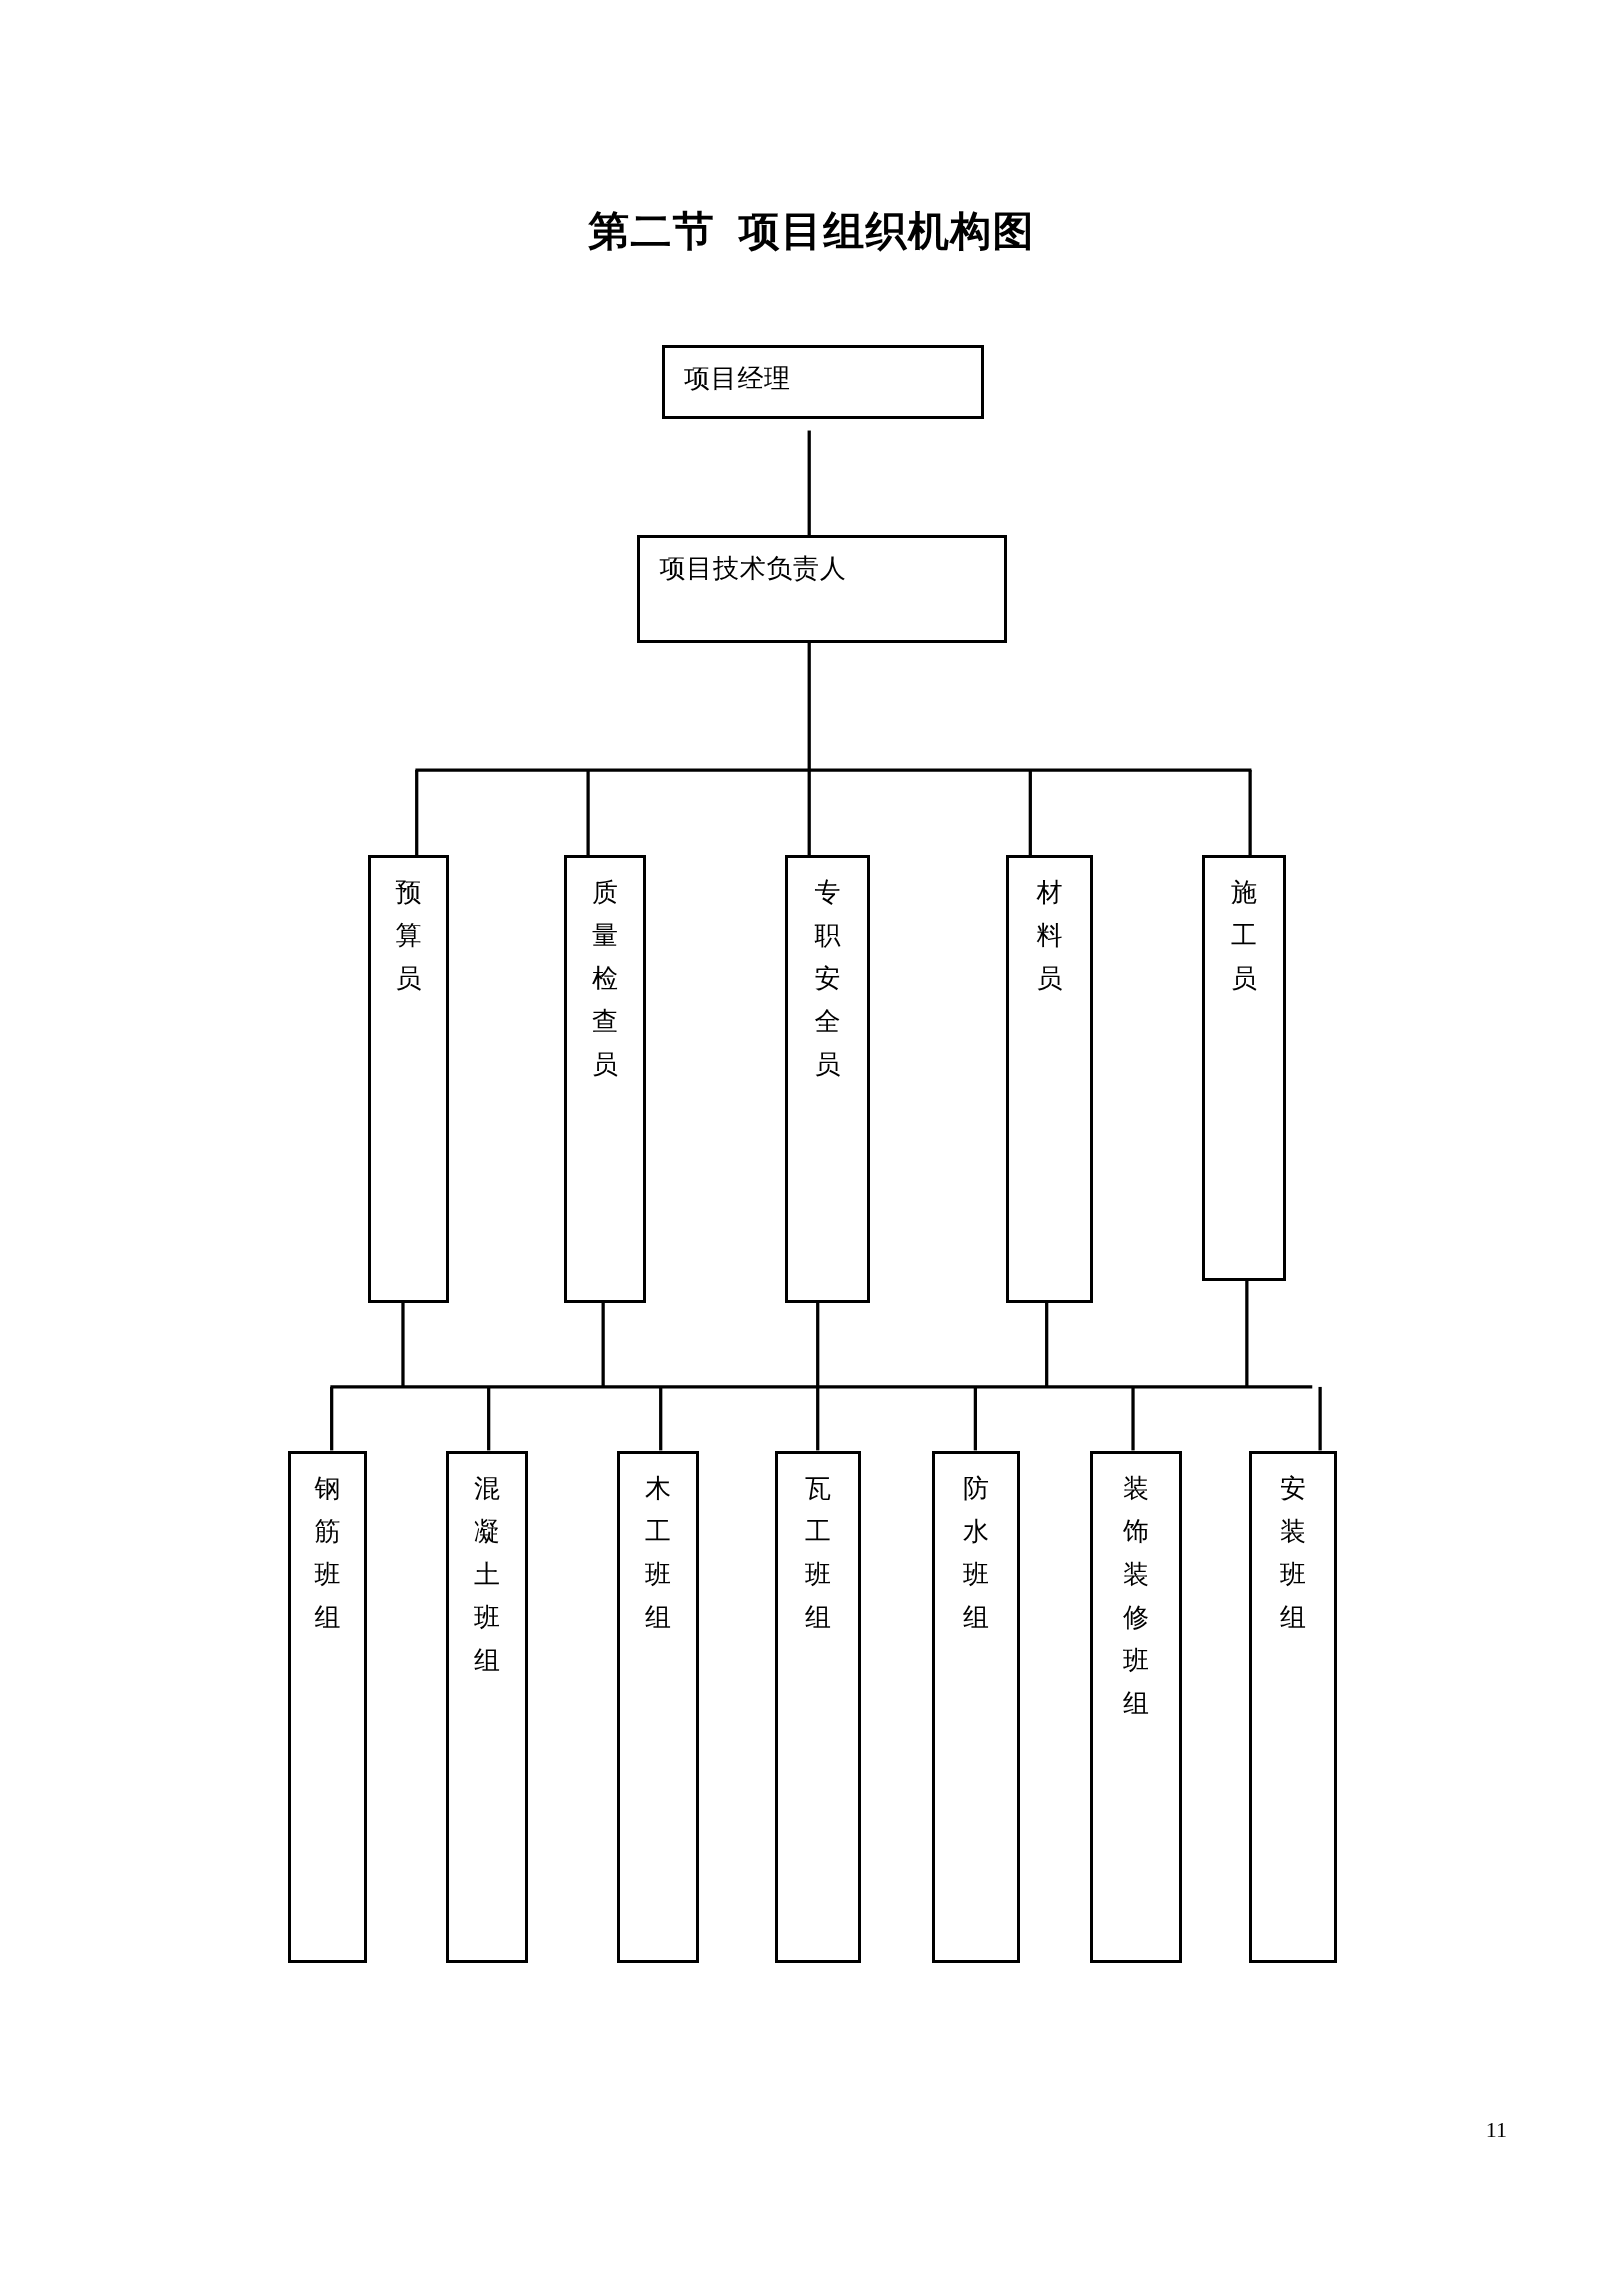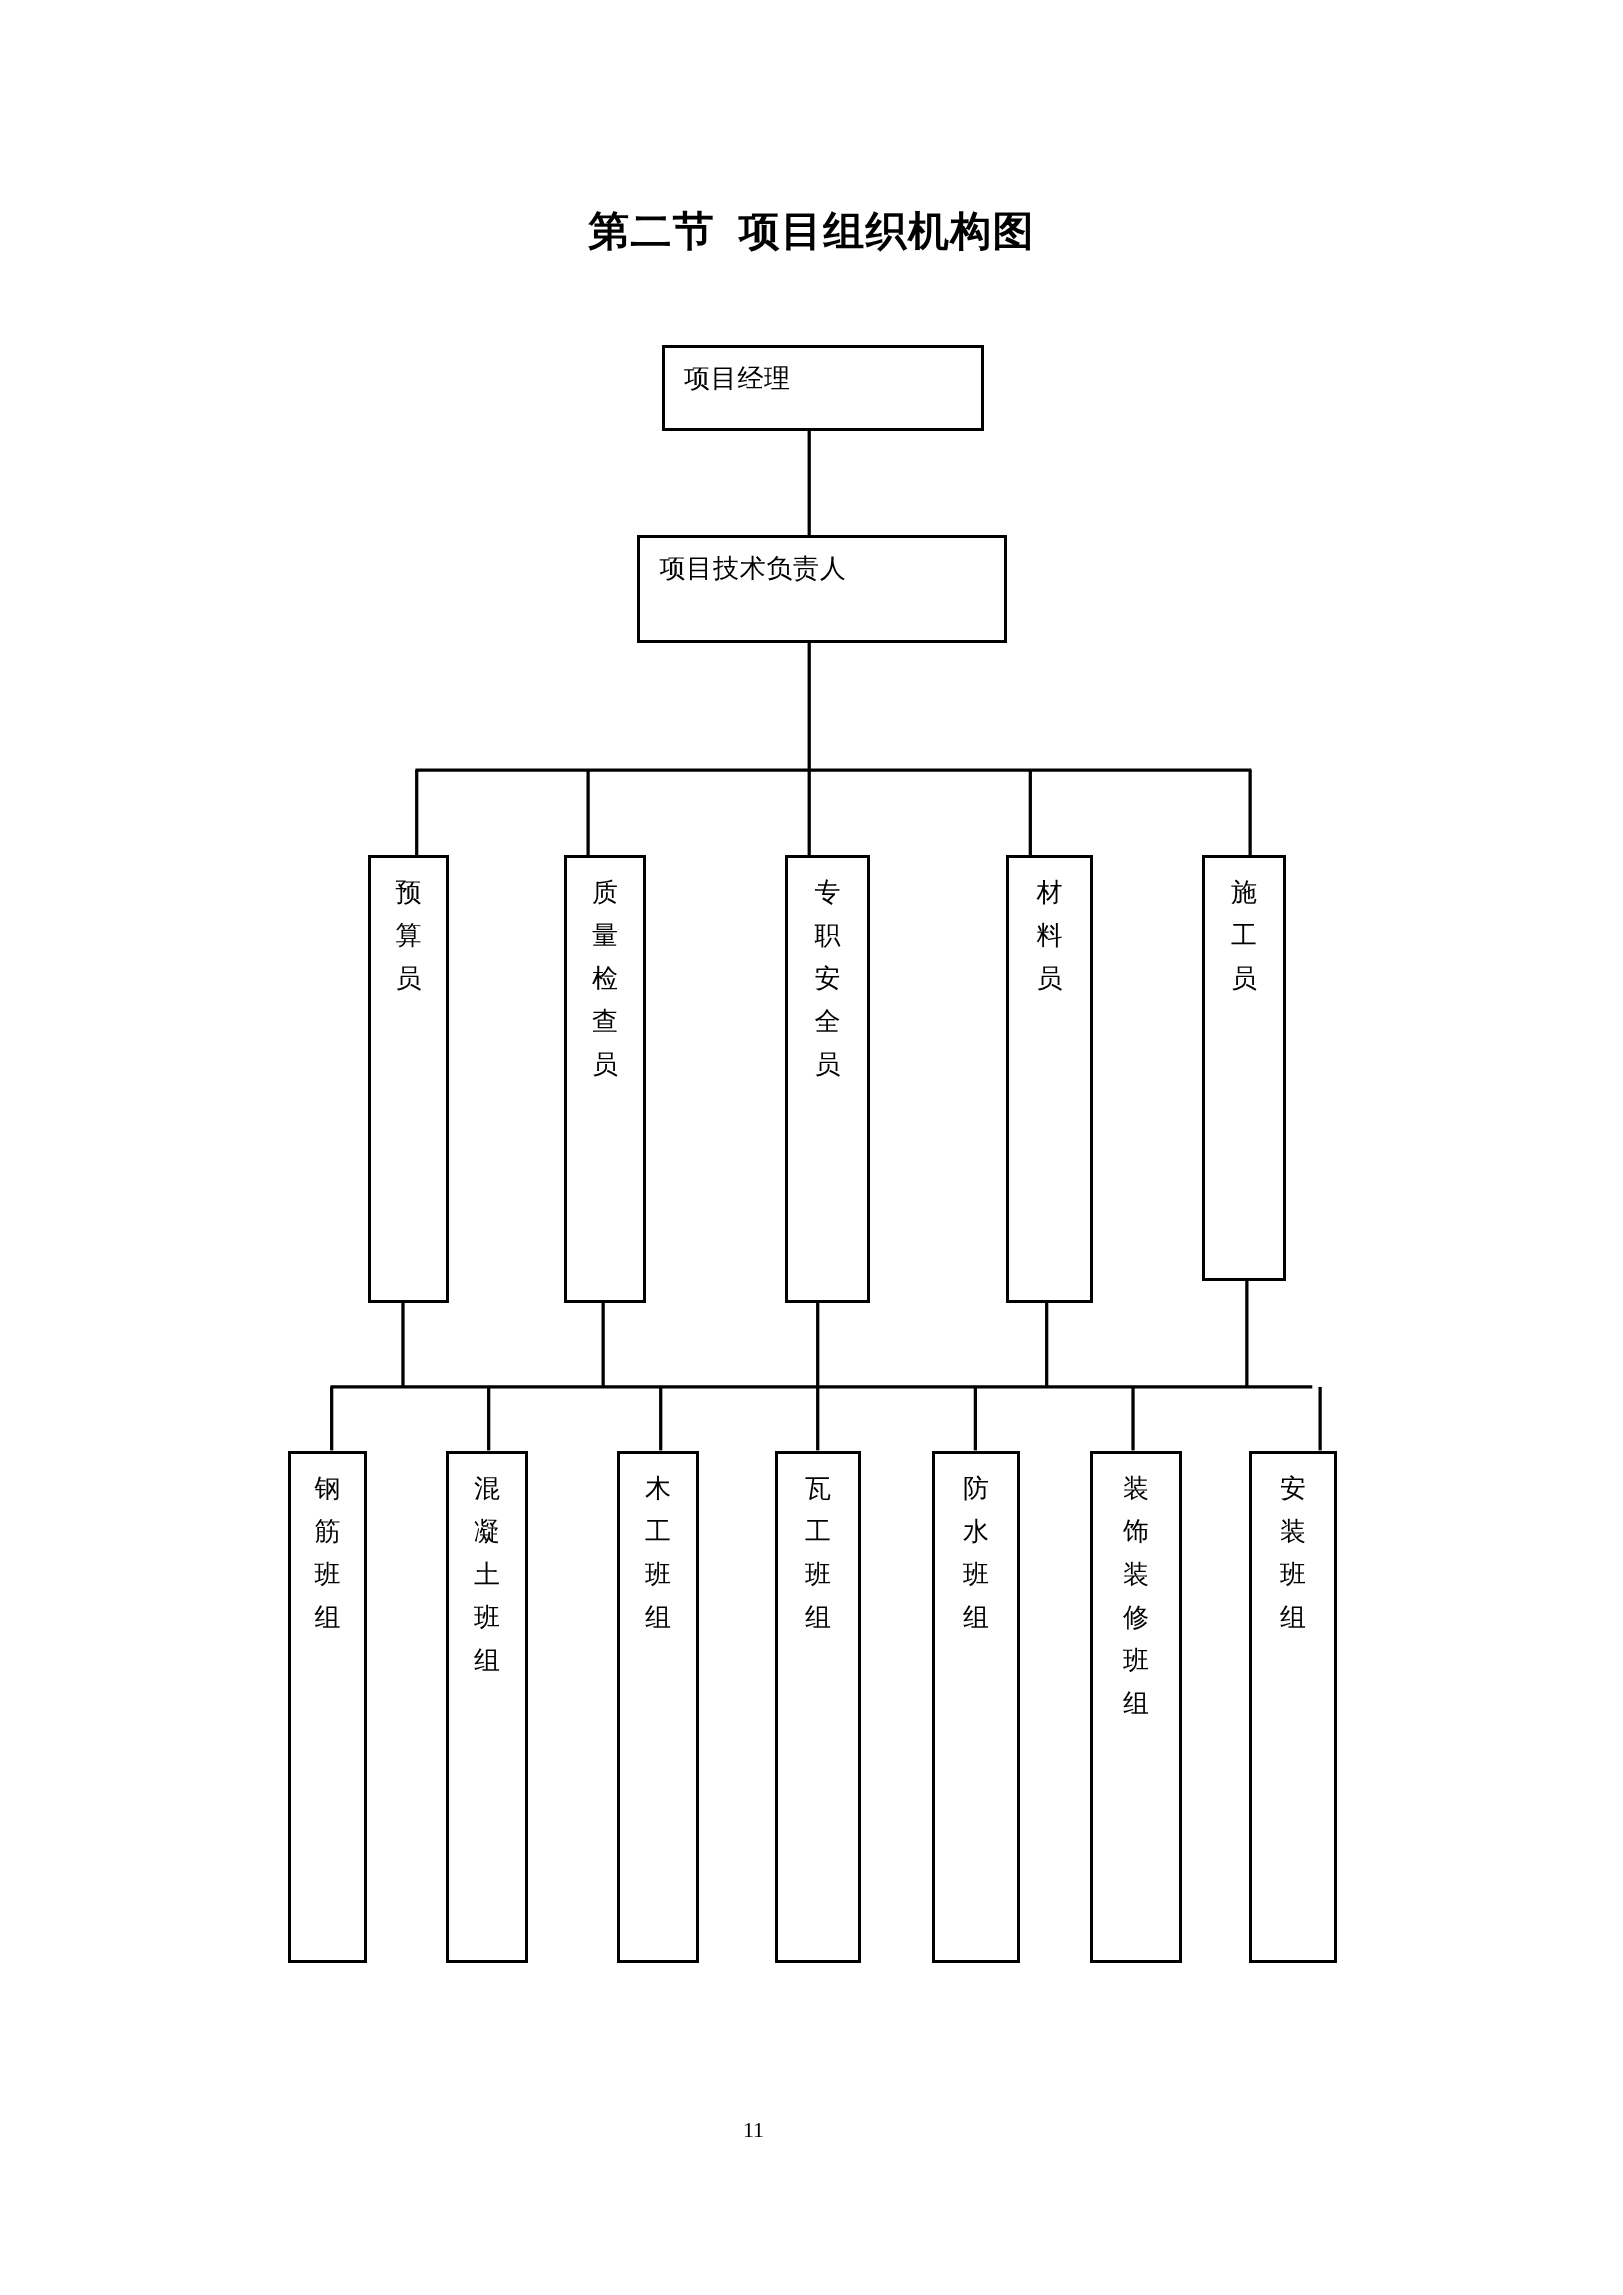--- a/index.html
+++ b/index.html
@@ -7,21 +7,21 @@
          font-family:"DejaVu Serif","Liberation Serif",serif; color:#000; }
   .title { position:absolute; left:0; width:1623px; top:208px; text-align:center;
            font-family:"DejaVu Sans","Liberation Sans",sans-serif; font-weight:bold;
            font-size:41px; letter-spacing:1.3px; line-height:46px; }
   .title .gap { display:inline-block; width:23.6px; }
   svg.lines { position:absolute; left:0; top:0; }
   .box { position:absolute; border:3.3px solid #000; box-sizing:border-box; background:#fff; }
   .hlabel { position:absolute; font-size:26px; line-height:29px; white-space:nowrap; letter-spacing:0.7px; }
   .vlabel { position:absolute; left:0; right:0; text-align:center; font-size:26px; line-height:43px; }
   .vlabel span { display:block; height:43px; }
-  .pagenum { position:absolute; top:2118px; left:0; width:1507px; text-align:center;
+  .pagenum { position:absolute; top:2118px; left:0; width:1507px; text-align:right;
              font-family:"Liberation Serif","DejaVu Serif",serif; font-size:22px; line-height:23.6px; }
 </style>
 </head>
 <body>
 
 <div class="title">
   <span>第二节</span><span class="gap"></span><span>项目组织机构图</span>
 </div>
 
 <svg class="lines" width="1623" height="2295" viewBox="0 0 2481 3508">
@@ -47,21 +47,21 @@
     <line x1="507" y1="2120" x2="507" y2="2217"></line>
     <line x1="747" y1="2120" x2="747" y2="2217"></line>
     <line x1="1010" y1="2120" x2="1010" y2="2217"></line>
     <line x1="1250" y1="2120" x2="1250" y2="2217"></line>
     <line x1="1491" y1="2120" x2="1491" y2="2217"></line>
     <line x1="1732" y1="2120" x2="1732" y2="2217"></line>
     <line x1="2018" y1="2120" x2="2018" y2="2217"></line>
   </g>
 </svg>
 
-<div class="box" style="left:662px; top:345px; width:322px; height:86px;">
+<div class="box" style="left:662px; top:345px; width:322px; height:74px;">
   <div class="hlabel" style="left:19px; top:15.7px;">项目经理</div>
 </div>
 
 <div class="box" style="left:637px; top:535px; width:370px; height:108px;font-family:Liberation Serif, serif;">
   <div class="hlabel" style="left:19.6px; top:15.7px;">项目技术负责人</div>
 </div>
 
 <div class="box" style="left:368px; top:855px; width:81px; height:448px;">
   <div class="vlabel" style="top:13px;">
     <span>预</span>

